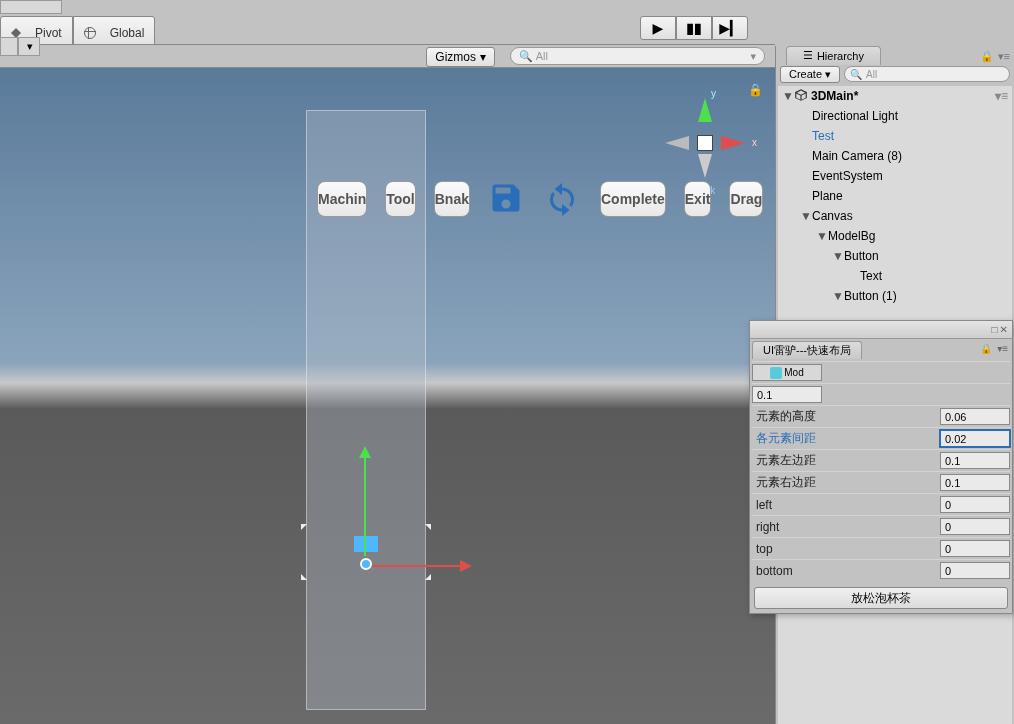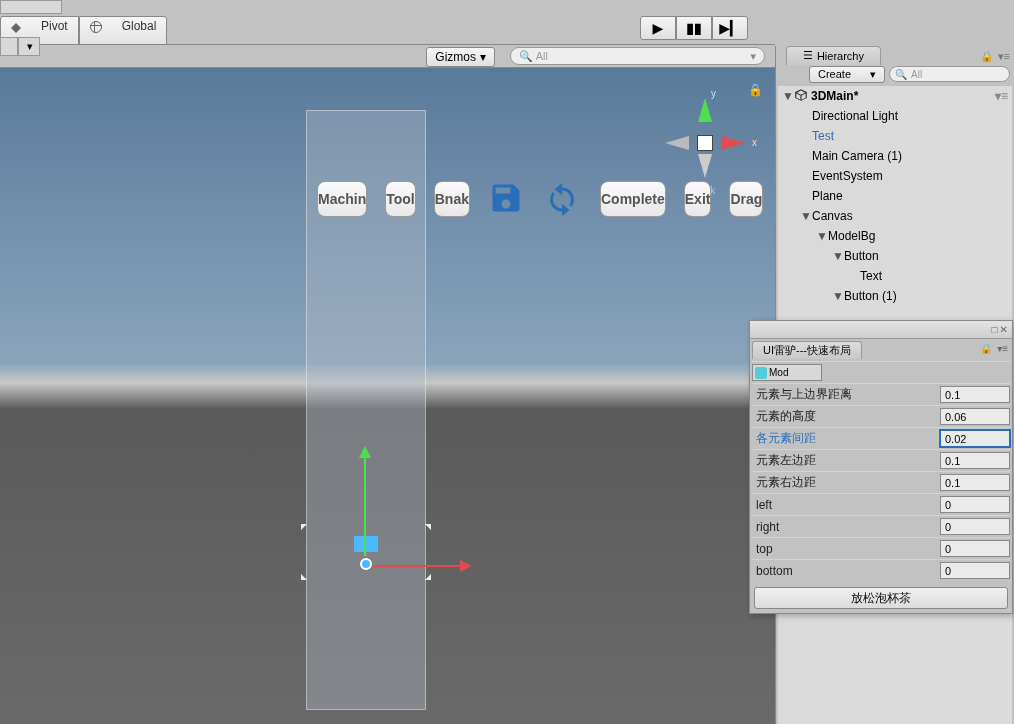--- a/index.html
+++ b/index.html
@@ -2,21 +2,21 @@
 <html><head>
 <meta charset="utf-8">
 <style>
 * { box-sizing: border-box; margin: 0; padding: 0; font-family: Arial, sans-serif; }
 body { width: 1014px; height: 724px; background: #c2c2c2; overflow: hidden; position: relative; font-size: 11px; }
 
 
 .top-toolbar { position: absolute; top: 0; left: 0; right: 0; height: 44px; background: #c2c2c2; }
 .top-left-tab { position: absolute; top: 0; left: 0; width: 62px; height: 14px; background: #d8d8d8; border: 1px solid #999; }
 .toolbar-left { position: absolute; top: 16px; left: 0; display: flex; gap: 0; }
-.t-btn { height: 24px; padding: 16px 10px; background: linear-gradient(#f5f5f5,#e0e0e0); border: 1px solid #888; display: flex; align-items: flex-end; gap: 20px; font-size: 12px; color: #333; cursor: pointer; }
+.t-btn { height: 24px; padding: 16px 10px; background: linear-gradient(#f5f5f5,#e0e0e0); border: 1px solid #888; display: flex; align-items: center; gap: 14px; font-size: 12px; color: #333; cursor: pointer; }
 .t-btn:first-child { border-radius: 3px 0 0 3px; }
 .t-btn:last-child { border-radius: 0 3px 3px 0; }
 .playback { position: absolute; top: 16px; left: 640px; display: flex; gap: 0; }
 .play-btn { width: 36px; height: 24px; background: linear-gradient(#f5f5f5,#e0e0e0); border: 1px solid #888; display: flex; align-items: center; justify-content: center; cursor: pointer; font-size: 14px; }
 .play-btn:first-child { border-radius: 3px 0 0 3px; }
 .play-btn:last-child { border-radius: 0 3px 3px 0; }
 
 
 .scene-view { position: absolute; top: 44px; left: 0; width: 775px; bottom: 0; }
 .scene-header { height: 24px; background: #c2c2c2; border-top: 1px solid #888; border-bottom: 1px solid #888; position: relative; }
@@ -48,21 +48,21 @@
 .edit-overlay { position: absolute; top: 468px; left: 354px; width: 24px; height: 16px; background: #4db8ff; }
 .edit-dot { position: absolute; top: 490px; left: 360px; width: 12px; height: 12px; background: #4db8ff; border: 2px solid #fff; border-radius: 50%; }
 .edit-arrow-up svg { position: absolute; top: 378px; left: 355px; }
 .edit-arrow-right svg { position: absolute; top: 488px; left: 372px; }
 
 
 .hierarchy { position: absolute; top: 46px; left: 775px; right: 0; bottom: 0; background: #c2c2c2; border-left: 1px solid #888; }
 .hier-tab { position: absolute; top: 0; left: 10px; padding: 2px 16px 3px 16px; background: linear-gradient(#dcdcdc,#c8c8c8); border: 1px solid #999; border-bottom: none; border-radius: 4px 4px 0 0; font-size: 11px; display: flex; align-items: center; gap: 4px; }
 .hier-options { position: absolute; top: 4px; right: 4px; display: flex; gap: 4px; align-items: center; }
 .hier-toolbar { position: absolute; top: 18px; left: 2px; right: 2px; height: 20px; display: flex; align-items: center; gap: 4px; padding: 2px; }
-.create-btn { padding: 1px 8px; background: linear-gradient(#f5f5f5,#e0e0e0); border: 1px solid #888; border-radius: 3px; font-size: 11px; display: flex; align-items: center; gap: 19px; margin-left: 29px; }
+.create-btn { padding: 1px 8px; background: linear-gradient(#f5f5f5,#e0e0e0); border: 1px solid #888; border-radius: 3px; font-size: 11px; display: flex; align-items: center; gap: 3px; }
 .hier-search { flex: 1; height: 16px; background: #eee; border: 1px solid #999; border-radius: 8px; padding: 0 6px; display: flex; align-items: center; font-size: 10px; color: #999; }
 .hier-tree { position: absolute; top: 40px; left: 2px; right: 2px; bottom: 0; background: #dadada; font-size: 12px; overflow: hidden; }
 .tree-row { height: 20px; display: flex; align-items: center; padding-left: 4px; }
 .tree-row.scene { font-weight: bold; }
 .tree-indent { display: inline-block; }
 .fold { width: 12px; text-align: center; color: #555; }
 .blue-text { color: #2a6db8; }
 
 
 .float-win { position: absolute; top: 320px; left: 749px; width: 264px; background: #c2c2c2; border: 1px solid #888; box-shadow: 2px 2px 6px rgba(0,0,0,0.25); font-size: 12px; }
@@ -70,21 +70,21 @@
 .fw-ctrls { display: flex; gap: 2px; font-size: 10px; color: #666; }
 .fw-tabrow { height: 20px; position: relative; }
 .fw-tab { position: absolute; top: 2px; left: 2px; padding: 1px 10px; background: linear-gradient(#dcdcdc,#c8c8c8); border: 1px solid #999; border-bottom: none; border-radius: 3px 3px 0 0; font-size: 11px; }
 .fw-options { position: absolute; top: 4px; right: 4px; display: flex; gap: 4px; font-size: 10px; color: #666; }
 .fw-body { background: #c2c2c2; padding: 2px; }
 .fw-row { display: flex; align-items: center; height: 22px; border-top: 1px solid rgba(255,255,255,0.3); }
 .fw-label { flex: 1; padding-left: 4px; color: #222; }
 .fw-label.active { color: #2a6db8; }
 .fw-value { width: 70px; height: 17px; background: #eaeaea; border: 1px solid #888; padding: 0 4px; font-size: 11px; display: flex; align-items: center; }
 .fw-value.active { border: 1px solid #2a6db8; box-shadow: 0 0 0 1px #2a6db8; }
-.fw-object { width: 70px; height: 17px; background: #d8d8d8; border: 1px solid #888; padding: 0 2px; font-size: 10px; display: flex; align-items: center; gap: 2px; overflow: hidden; }
+.fw-object { width: 70px; height: 17px; background: #d8d8d8; border: 1px solid #888; padding: 0 2px; font-size: 10px; display: flex; align-items: center; gap: 2px; overflow: hidden; justify-content: center; }
 .fw-btn { margin: 6px 2px 2px 2px; height: 22px; background: linear-gradient(#f0f0f0,#dcdcdc); border: 1px solid #888; border-radius: 3px; display: flex; align-items: center; justify-content: center; cursor: pointer; }
 </style>
 </head>
 <body>
 
 <div class="top-toolbar">
   <div class="top-left-tab"></div>
   <div class="toolbar-left">
     <div class="t-btn">
       <span style="width:10px;height:10px;background:#666;clip-path:polygon(50% 0,100% 50%,50% 100%,0 50%);"></span>
@@ -235,21 +235,21 @@
     <div class="tree-row">
         <span class="tree-indent" style="width:30px;"></span>
         <span>Directional Light</span>
       </div>
     <div class="tree-row">
         <span class="tree-indent" style="width:30px;"></span>
         <span class="blue-text">Test</span>
       </div>
     <div class="tree-row">
         <span class="tree-indent" style="width:30px;"></span>
-        <span>Main Camera (1)</span>
+        <span>Main Camera (8)</span>
       </div>
     <div class="tree-row">
         <span class="tree-indent" style="width:30px;"></span>
         <span>EventSystem</span>
       </div>
     <div class="tree-row">
         <span class="tree-indent" style="width:30px;"></span>
         <span>Plane</span>
       </div>
     <div class="tree-row">
@@ -295,21 +295,20 @@
     </div>
   </div>
   <div class="fw-body">
     <div class="fw-row">
       <span class="fw-object">
         <span style="width:12px;height:12px;background:#5cd;border-radius:2px;"></span>
         <span>Mod</span>
       </span>
     </div>
     <div class="fw-row">
-        <span class="fw-label">元素与上边界距离</span>
         <span class="fw-value">0.1</span>
       </div>
     <div class="fw-row">
         <span class="fw-label">元素的高度</span>
         <span class="fw-value">0.06</span>
       </div>
     <div class="fw-row">
         <span class="fw-label active">各元素间距</span>
         <span class="fw-value active">0.02</span>
       </div>

